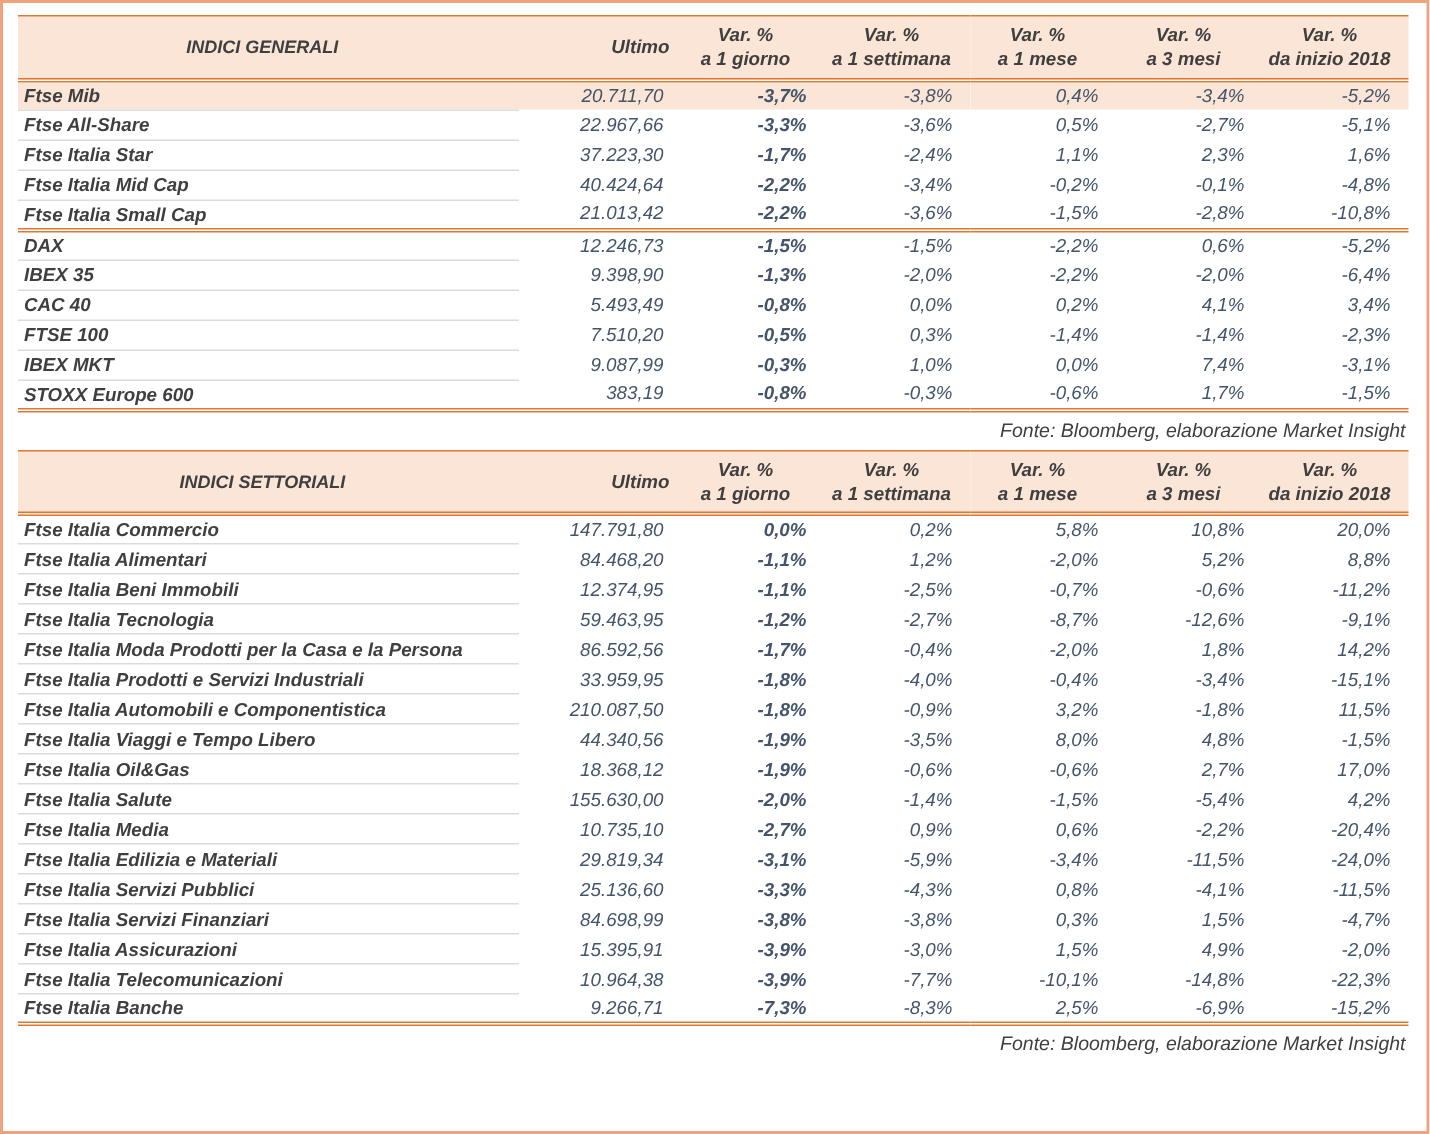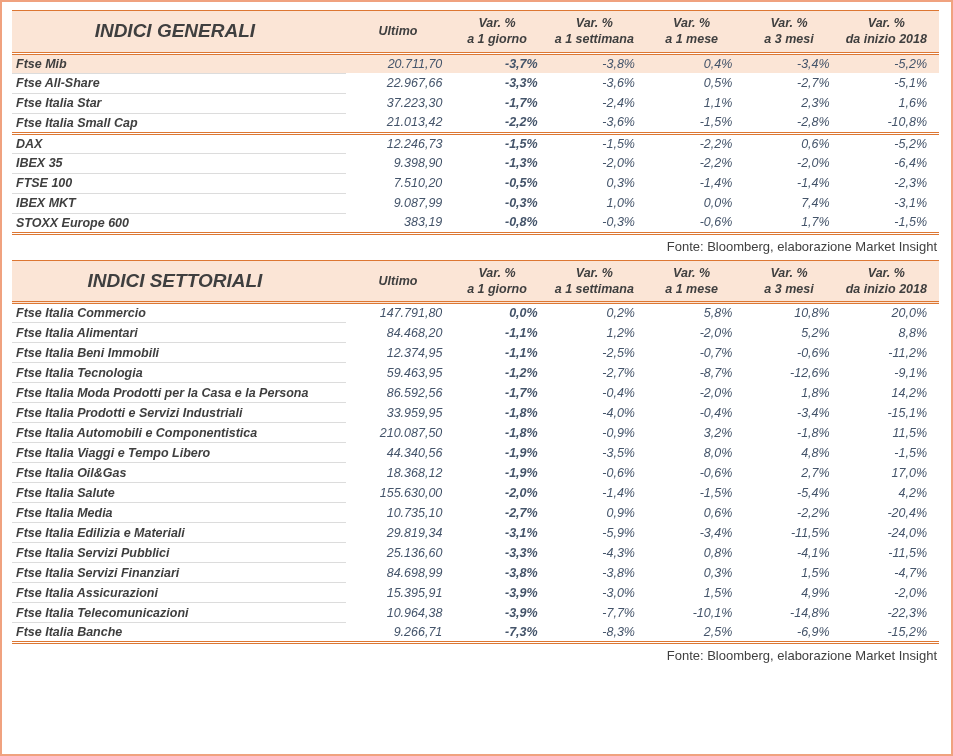--- a/index.html
+++ b/index.html
@@ -25,22 +25,22 @@
   }
   thead th {
     background: var(--header-bg, #fbe5d6);
     border-bottom: 3px double var(--accent-line, #dd7733);
     color: var(--text-name, #3b3b3b);
     font-size: 12.5px;
     font-weight: bold;
     vertical-align: middle;
     padding: 4px 12px 4px 4px;
   }
-  th.col-name  { width: 36%;   text-align: center; font-size: 19px; }
-  th.col-ultimo{ width: 11.5%; text-align: center; padding-right: 6px; }
+  th.col-name  { width: 36%;   text-align: center; font-size: 12px; }
+  th.col-ultimo{ width: 11.5%; text-align: right; padding-right: 6px; }
   th.col-var   { width: 10.5%; text-align: center; line-height: 1.3; }
   td {
     font-size: 12.5px;
     height: 20px;
     color: var(--text-num, #44546a);
     padding: 1px 12px 1px 4px;
     white-space: nowrap;
     overflow: hidden;
   }
   td.name {
@@ -50,20 +50,21 @@
     padding-right: 4px;
     font-style: italic;
   }
   td.ultimo { text-align: right; padding-right: 10px; }
   td.var    { text-align: right; }
   td.d1     { font-weight: bold; }
   tr.hl td  { background: var(--highlight-bg, #fbe5d6); }
   tr.sep td { border-top: 3px double var(--accent-line, #dd7733); }
   .fonte {
     text-align: right;
+    font-style: italic;
     font-size: 13px;
     color: var(--text-name, #3f3f3f);
     padding: 4px 2px 6px 0;
   }
 </style>
 </head>
 <body>
 
 <div class="page">
   <section>
@@ -116,20 +117,29 @@
           <tr>
             <td class="name">Ftse Italia Star</td>
             <td class="ultimo">37.223,30</td>
             <td class="var d1">-1,7%</td>
             <td class="var">-2,4%</td>
             <td class="var">1,1%</td>
             <td class="var">2,3%</td>
             <td class="var">1,6%</td>
           </tr>
           <tr>
+            <td class="name">Ftse Italia Mid Cap</td>
+            <td class="ultimo">40.424,64</td>
+            <td class="var d1">-2,2%</td>
+            <td class="var">-3,4%</td>
+            <td class="var">-0,2%</td>
+            <td class="var">-0,1%</td>
+            <td class="var">-4,8%</td>
+          </tr>
+          <tr>
             <td class="name">Ftse Italia Small Cap</td>
             <td class="ultimo">21.013,42</td>
             <td class="var d1">-2,2%</td>
             <td class="var">-3,6%</td>
             <td class="var">-1,5%</td>
             <td class="var">-2,8%</td>
             <td class="var">-10,8%</td>
           </tr>
           <tr class="sep">
             <td class="name">DAX</td>
@@ -141,20 +151,29 @@
             <td class="var">-5,2%</td>
           </tr>
           <tr>
             <td class="name">IBEX 35</td>
             <td class="ultimo">9.398,90</td>
             <td class="var d1">-1,3%</td>
             <td class="var">-2,0%</td>
             <td class="var">-2,2%</td>
             <td class="var">-2,0%</td>
             <td class="var">-6,4%</td>
+          </tr>
+          <tr>
+            <td class="name">CAC 40</td>
+            <td class="ultimo">5.493,49</td>
+            <td class="var d1">-0,8%</td>
+            <td class="var">0,0%</td>
+            <td class="var">0,2%</td>
+            <td class="var">4,1%</td>
+            <td class="var">3,4%</td>
           </tr>
           <tr>
             <td class="name">FTSE 100</td>
             <td class="ultimo">7.510,20</td>
             <td class="var d1">-0,5%</td>
             <td class="var">0,3%</td>
             <td class="var">-1,4%</td>
             <td class="var">-1,4%</td>
             <td class="var">-2,3%</td>
           </tr>

